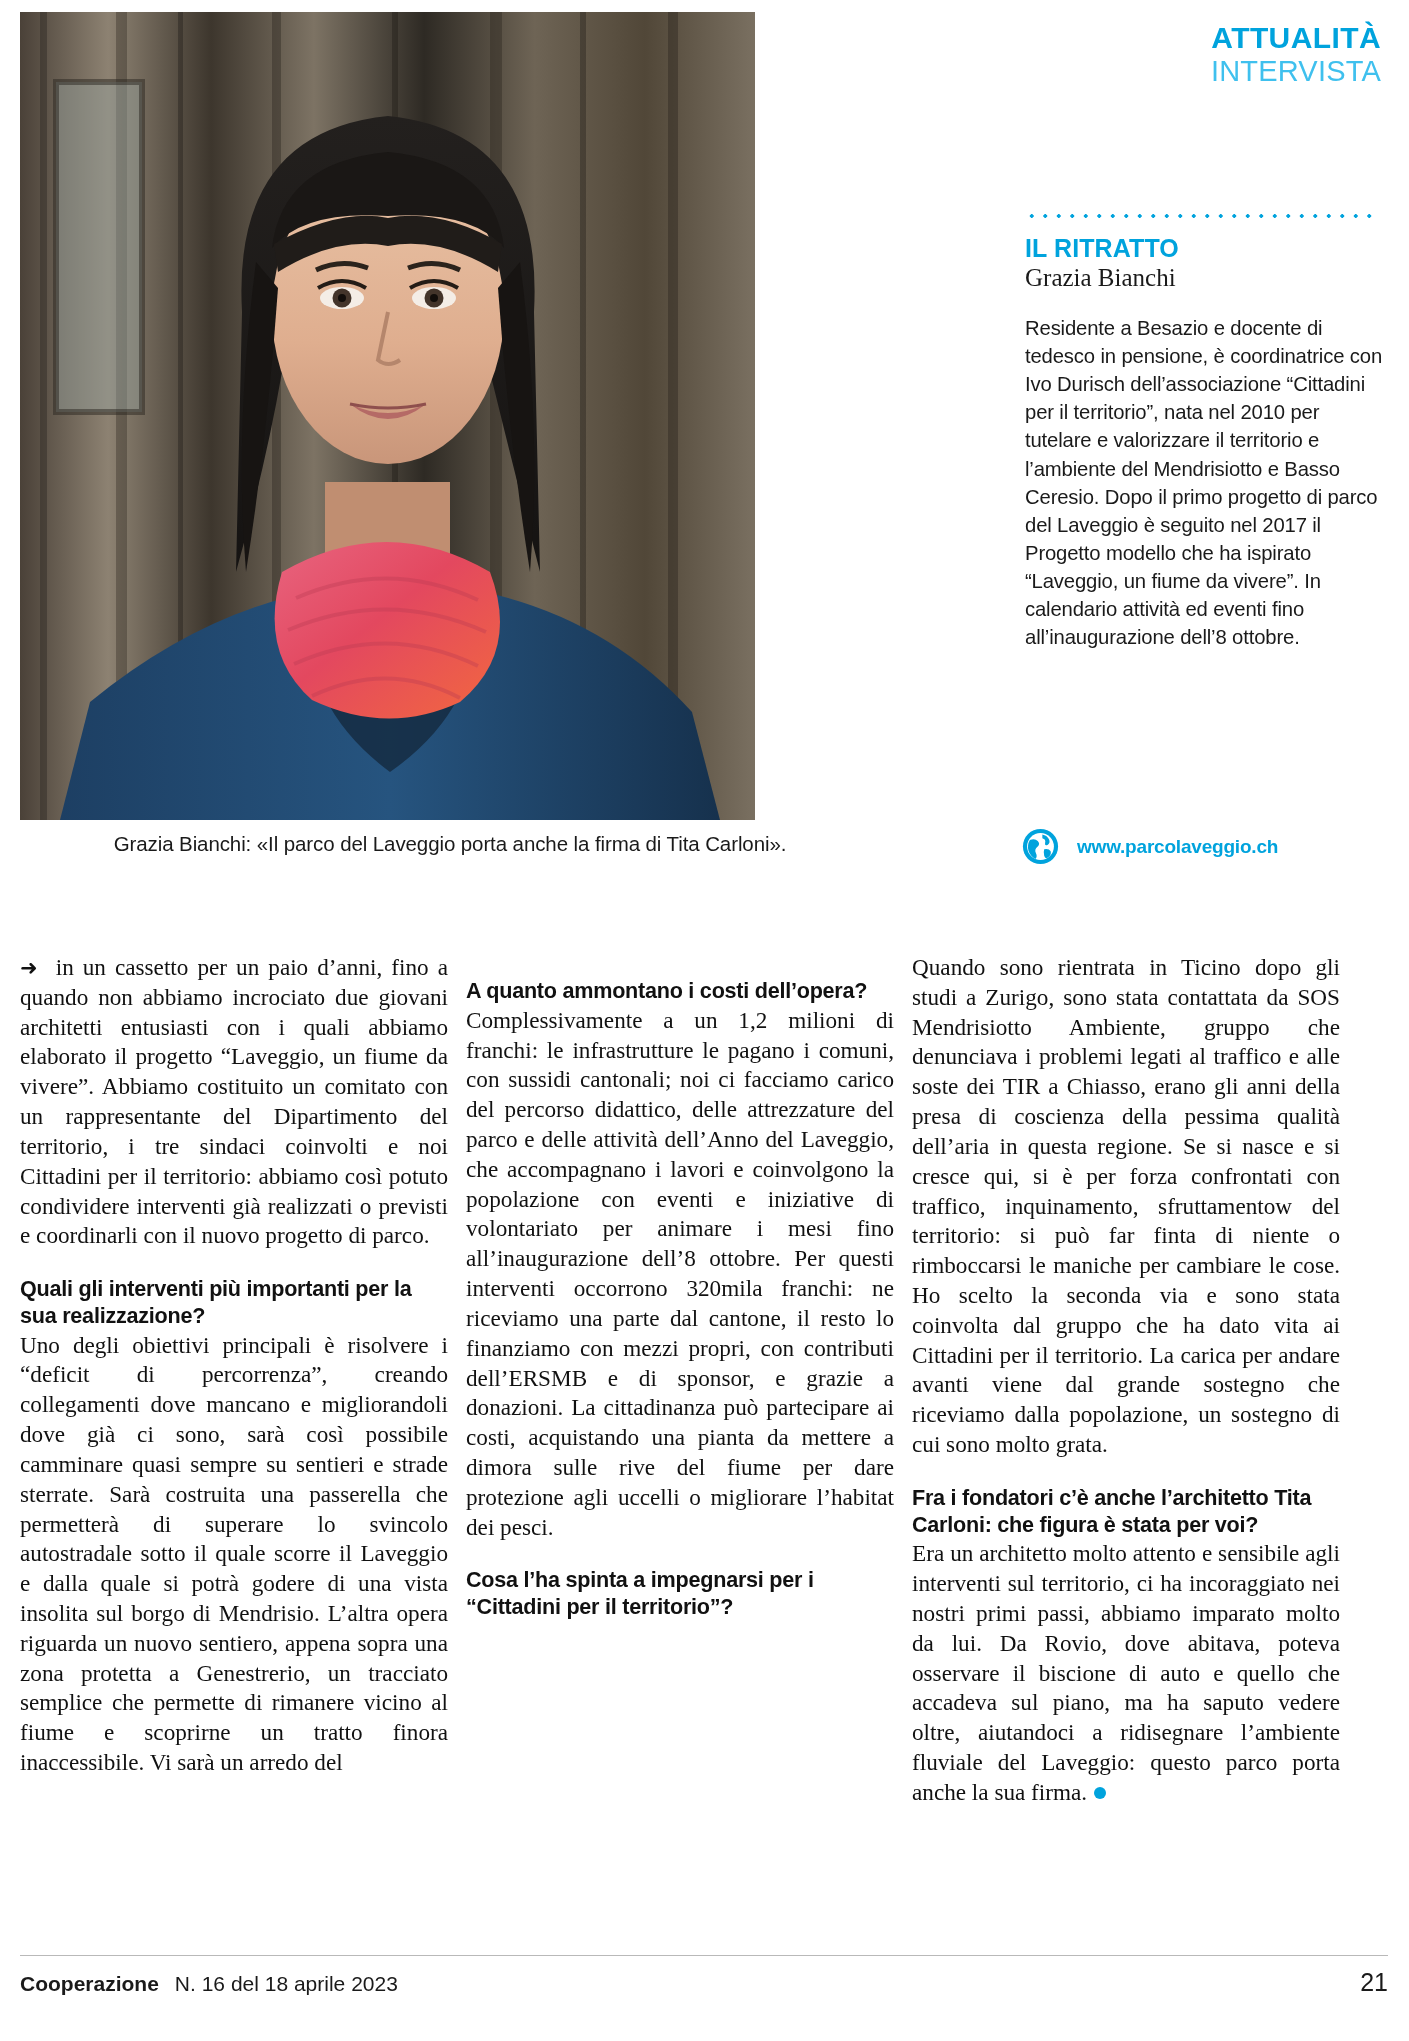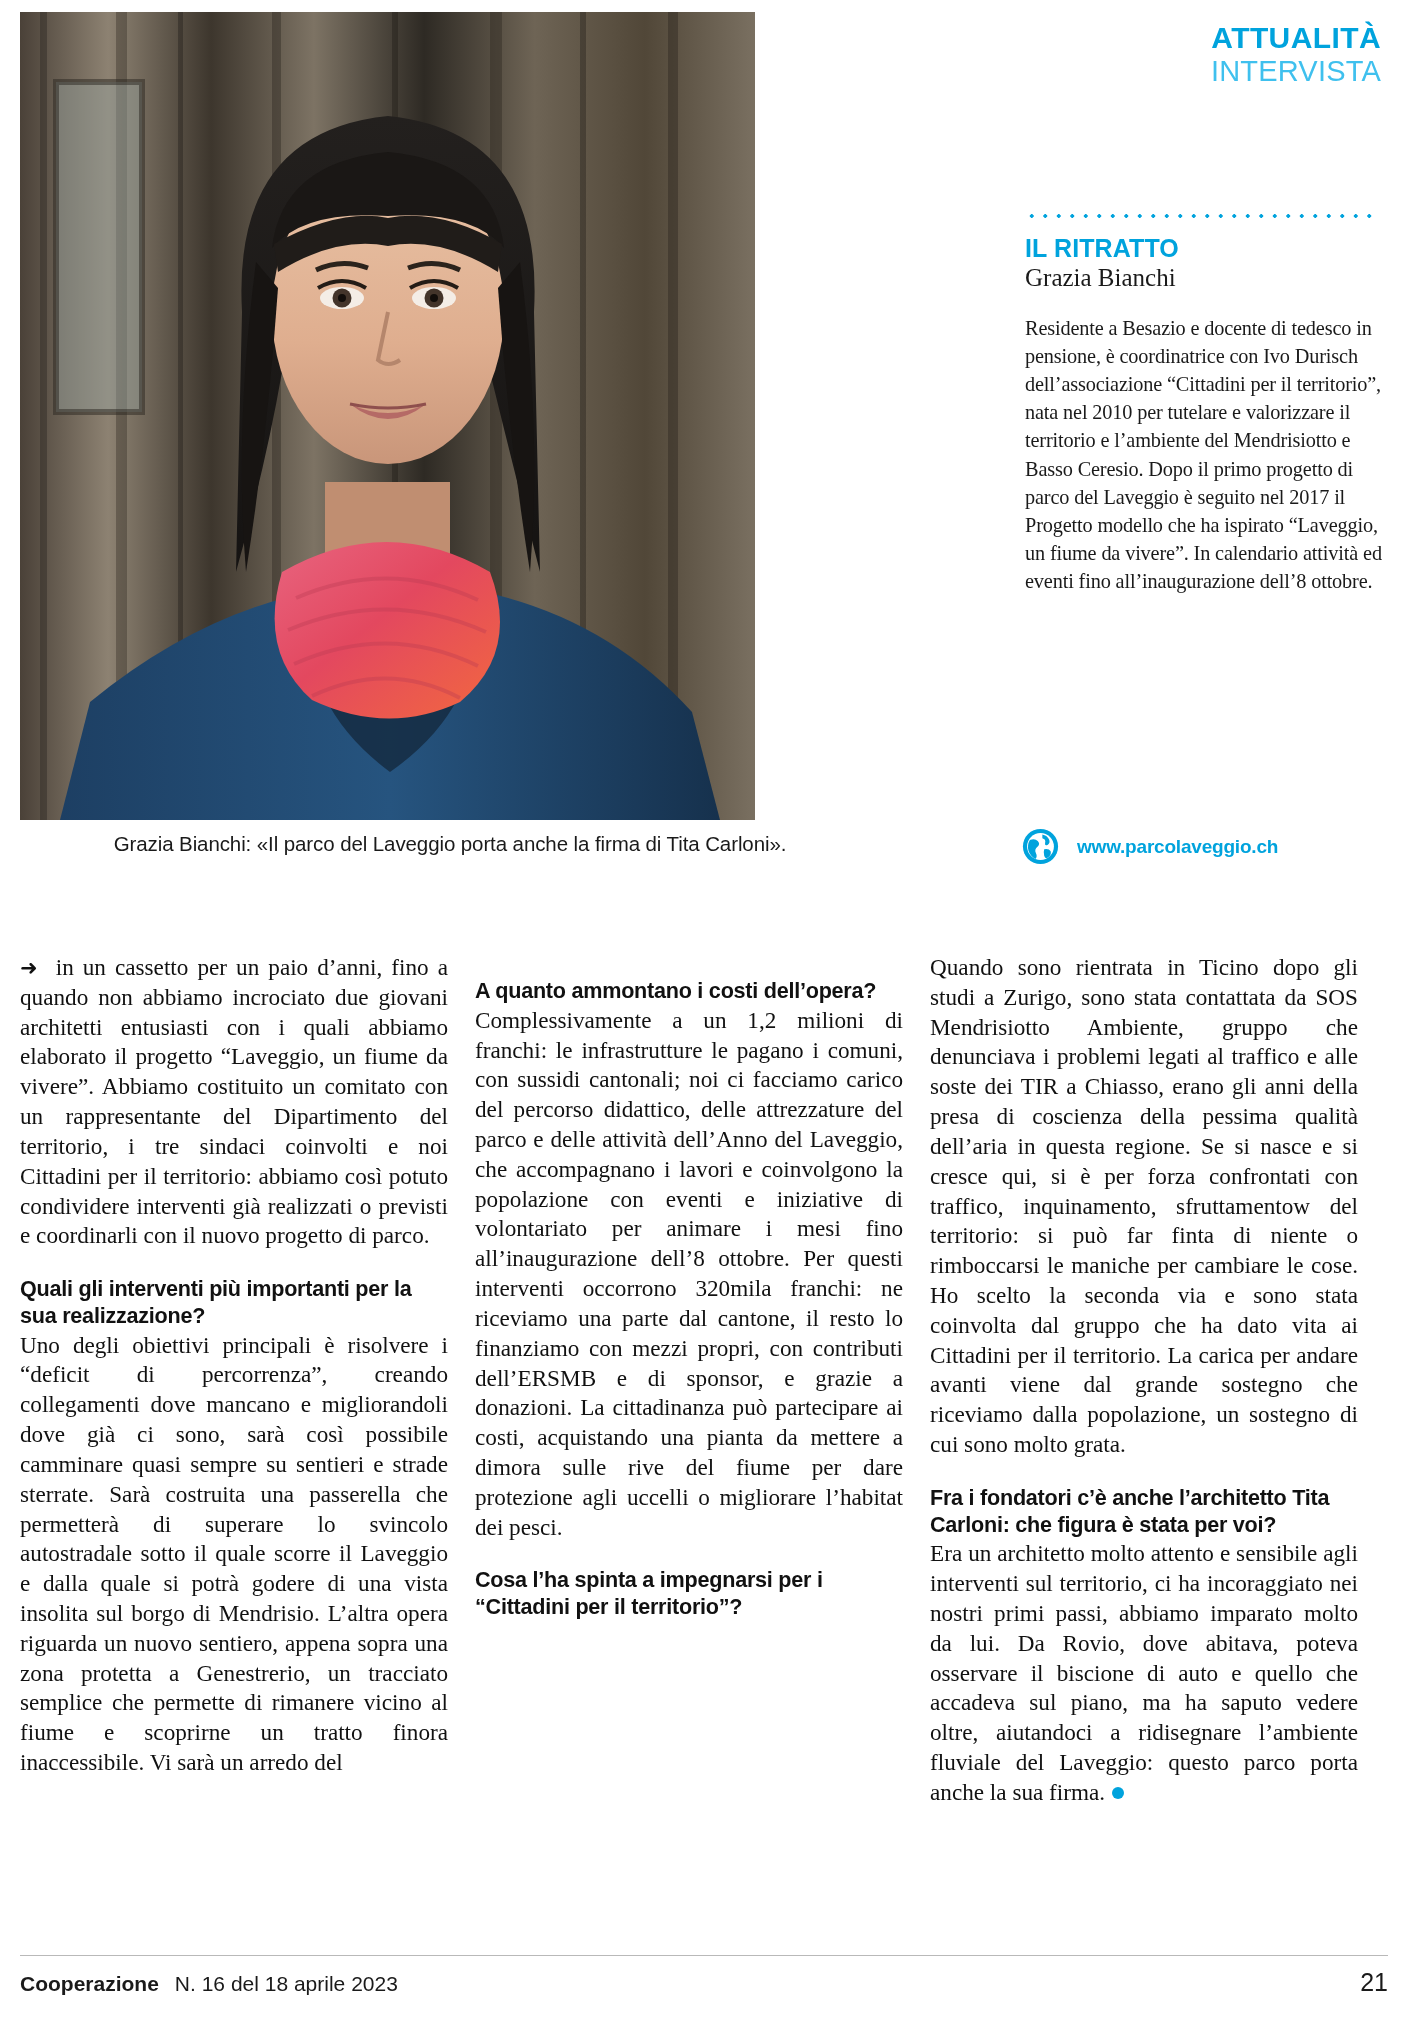--- a/index.html
+++ b/index.html
@@ -94,21 +94,21 @@
   }
   .sidebar-name {
     font-family: Liberation Serif, serif;
     font-weight: normal;
     font-size: 25px;
     color: #1a1a1a;
     line-height: 1.16;
     margin-top: 1px;
   }
   .sidebar-body {
-    font-family: Liberation Serif, serif;
+    font-family: Liberation Sans, sans-serif;
     font-size: 20.3px;
     line-height: 1.385;
     color: #1a1a1a;
     margin-top: 22px;
     letter-spacing: -0.15px;
   }
   .sidebar-link-row {
     position: absolute;
     left: 1022px;
     top: 828px;
@@ -129,21 +129,21 @@
     letter-spacing: -0.2px;
   }
 
   
   .columns {
     position: absolute;
     left: 20px;
     top: 953px;
     width: 1368px;
     display: flex;
-    gap: 27px;
+    gap: 18px;
   }
   .col {
     width: 428px;
   }
   .col p {
     margin: 0;
     font-family: "Liberation Serif", serif;
     font-size: 23.2px;
     line-height: 1.285;
     color: #111111;

